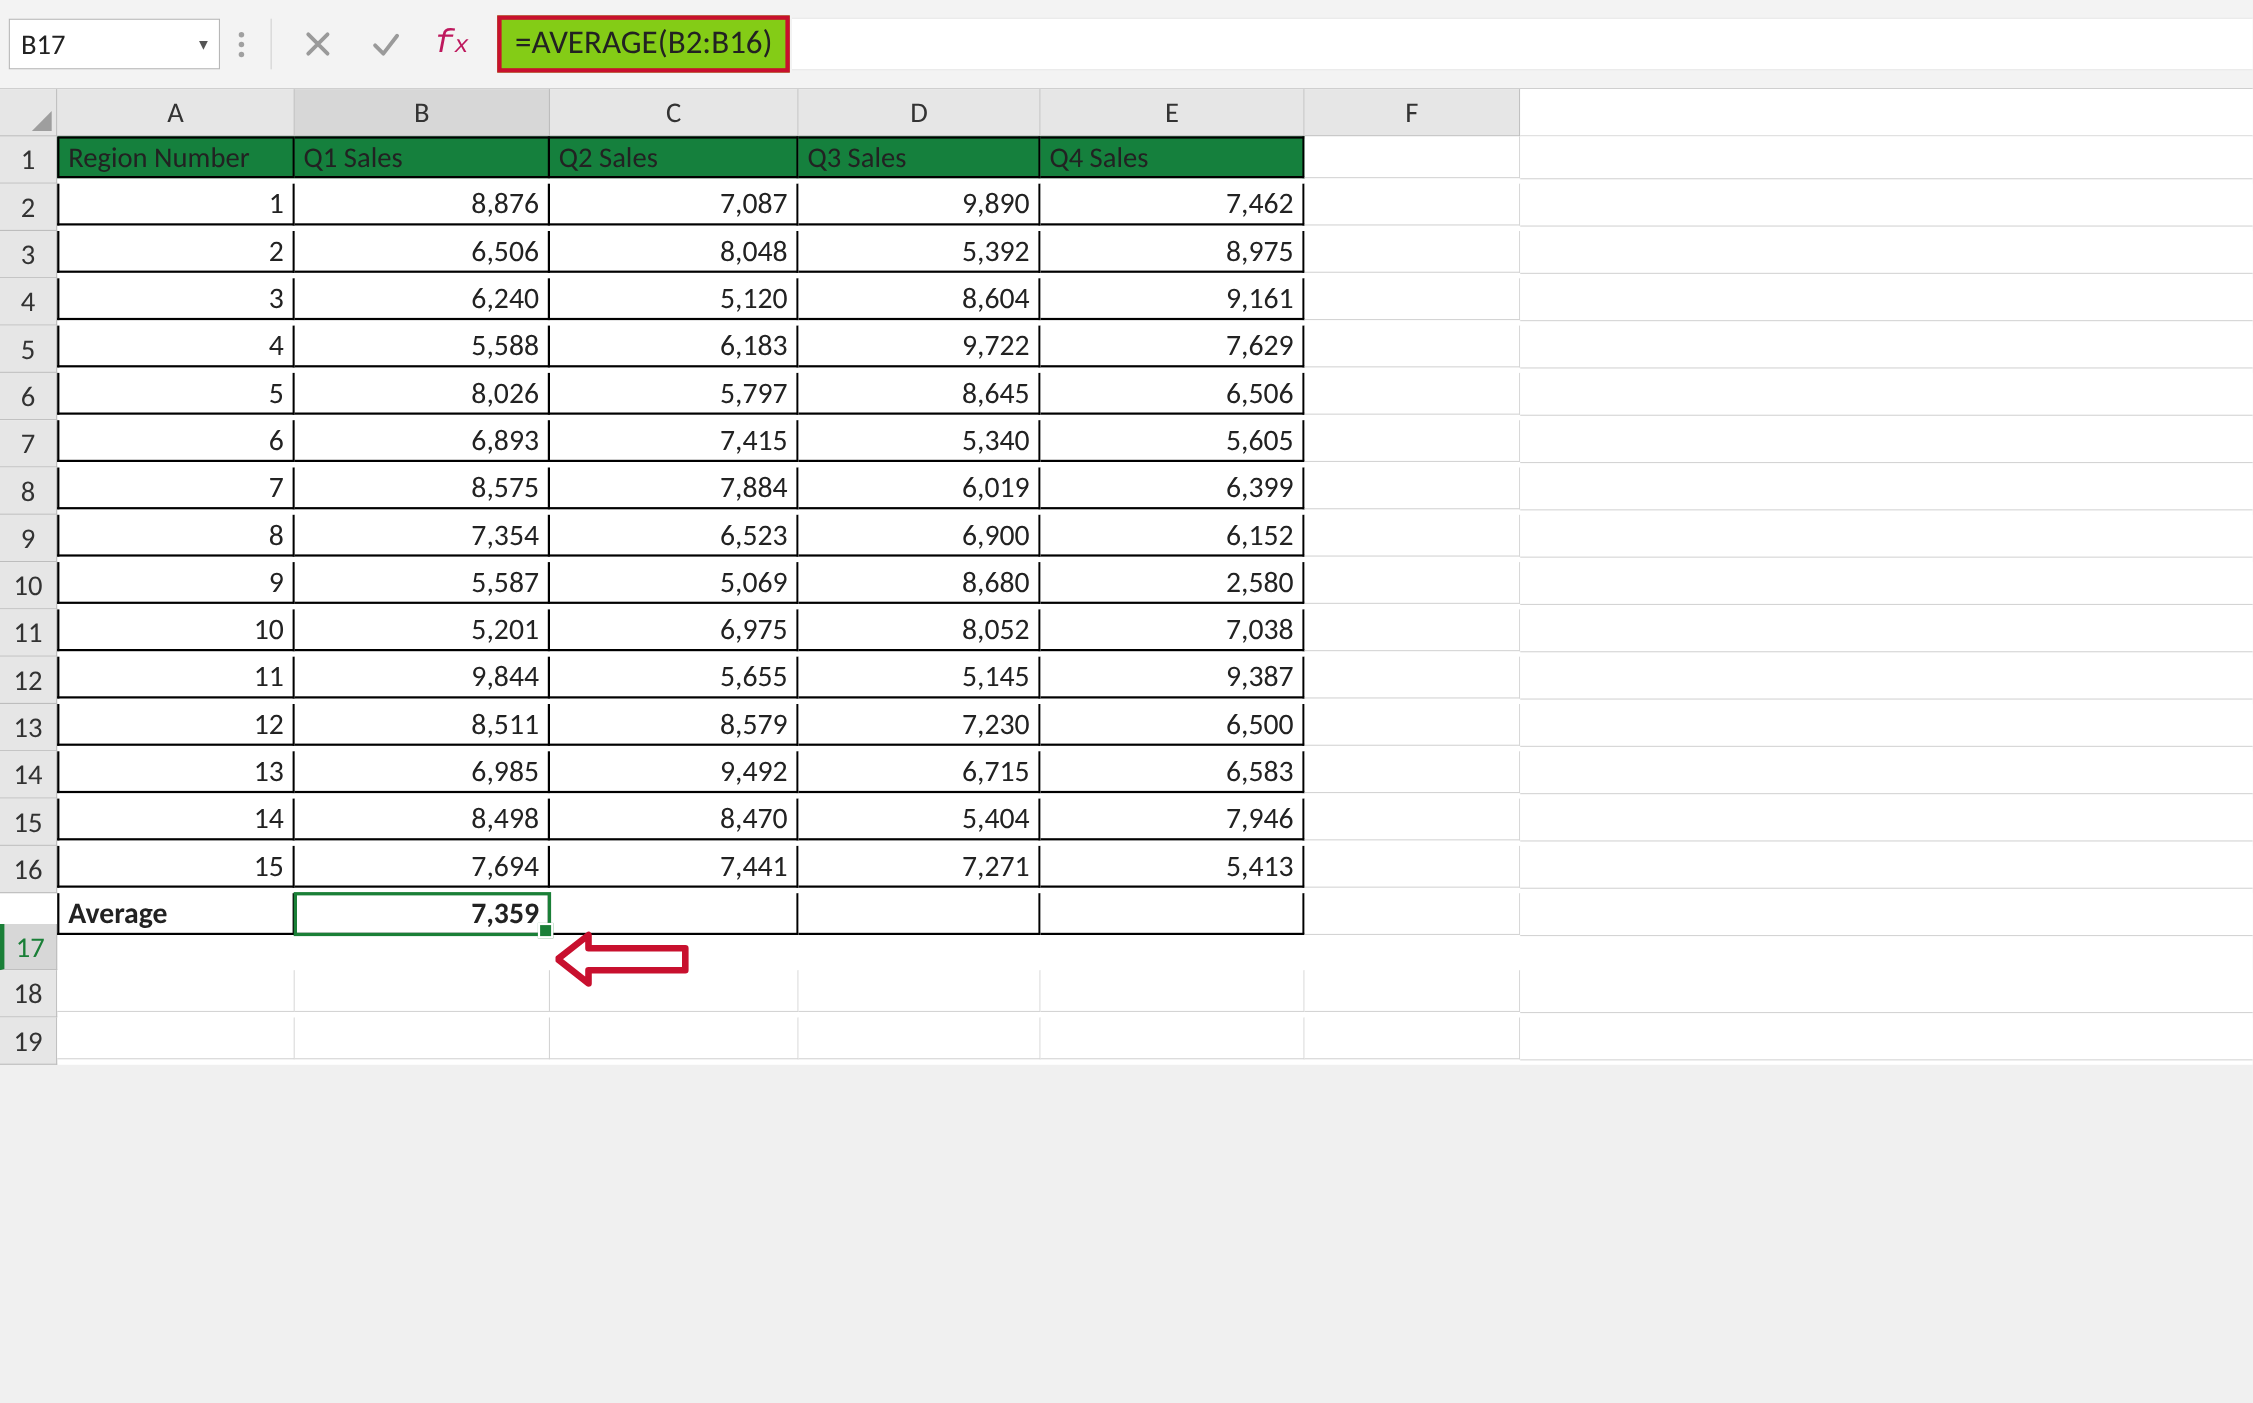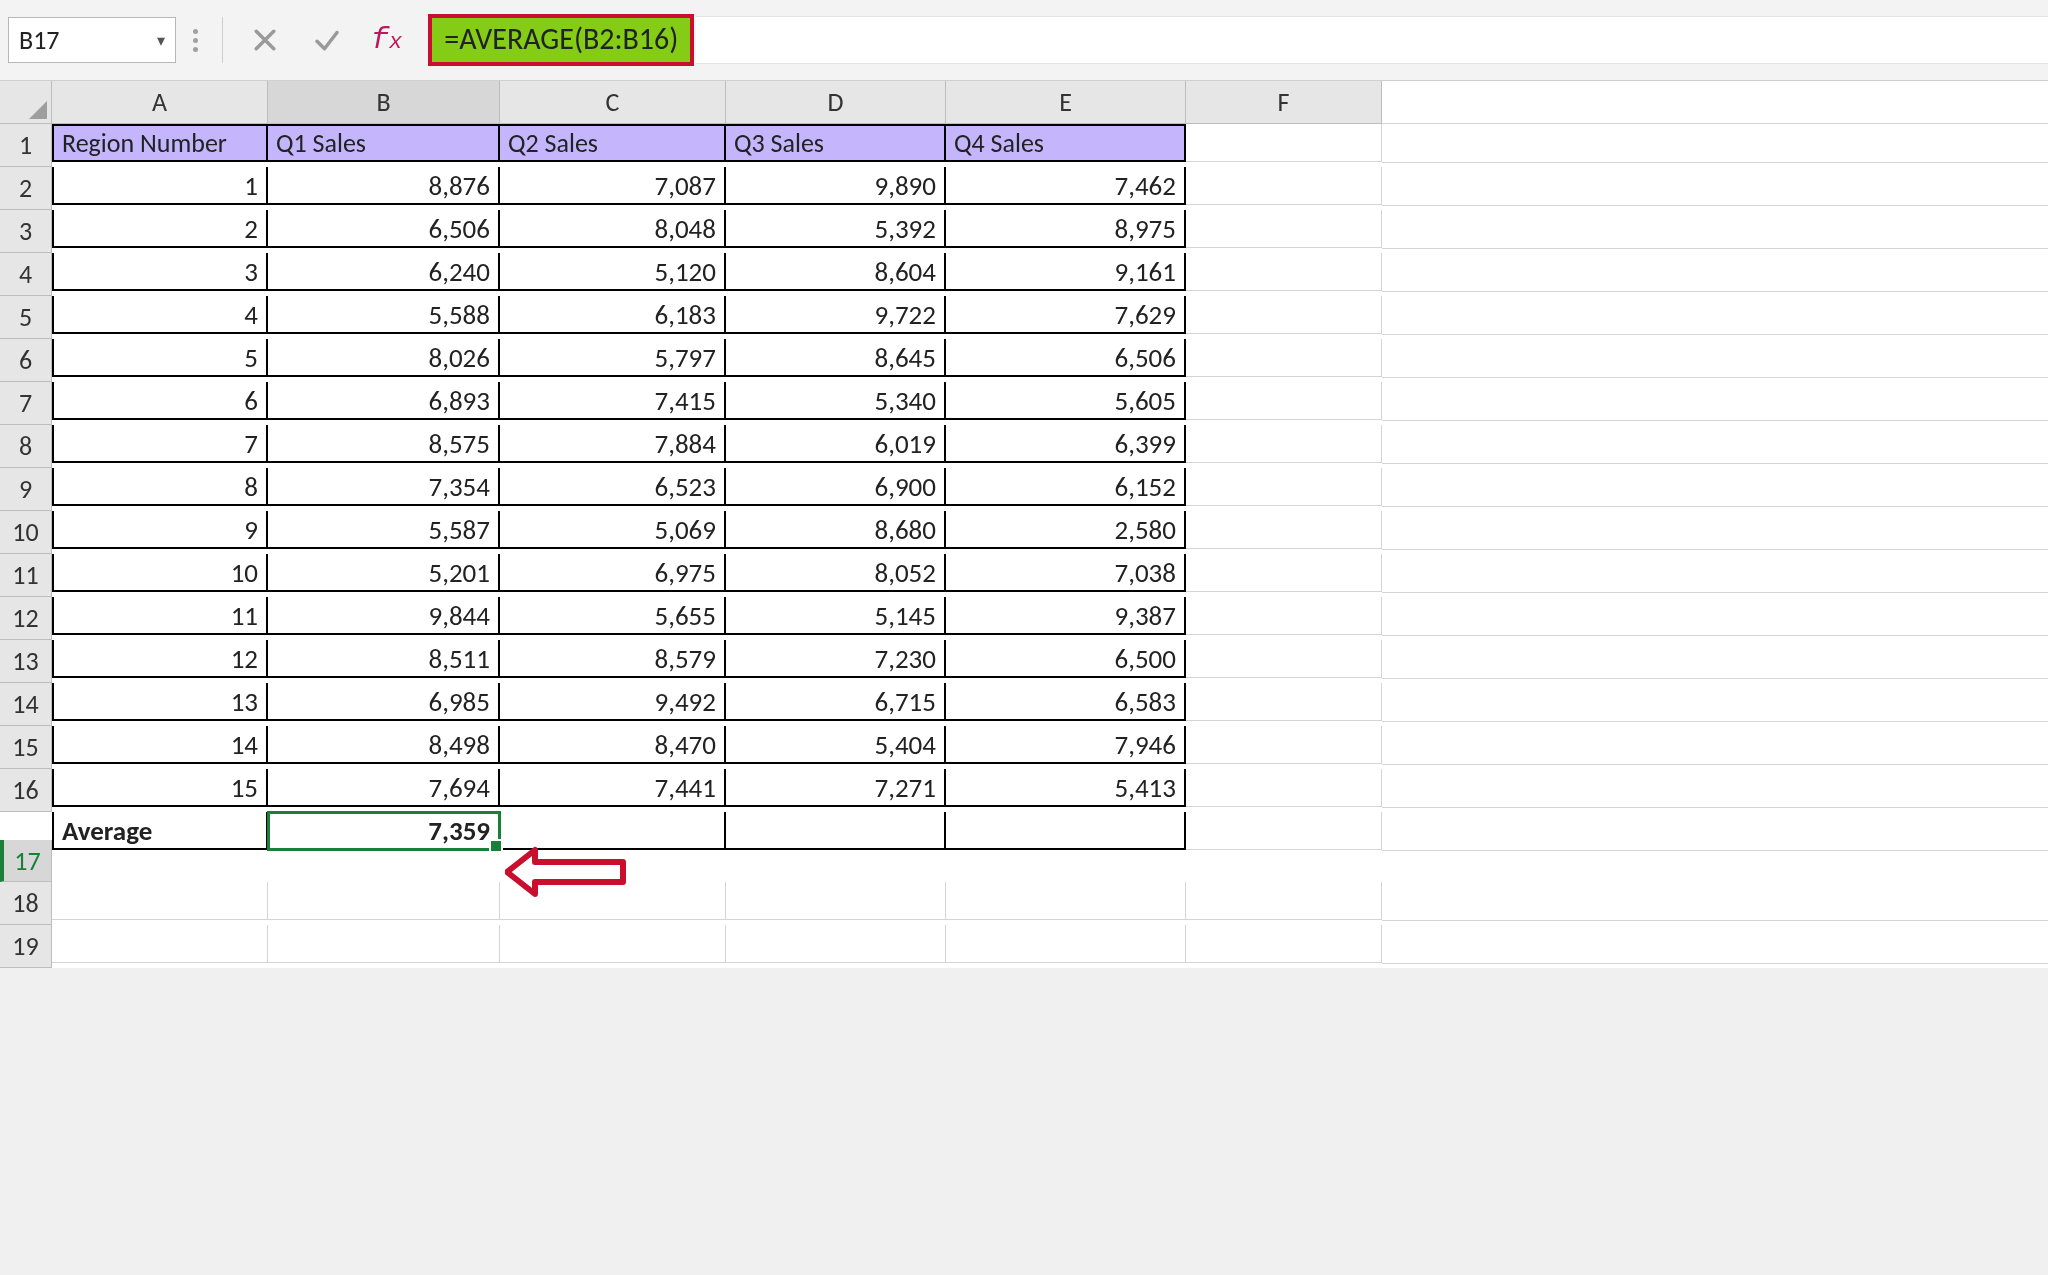--- a/index.html
+++ b/index.html
@@ -18,21 +18,21 @@
   .formula-bar {
     display: flex;
     align-items: center;
     height: 80px;
     background: #f3f3f3;
     border-bottom: 1px solid #cfcfcf;
     padding-left: 8px;
     gap: 6px;
   }
   .name-box {
-    width: 168px;
+    width: 192px;
     height: 46px;
     background: #fff;
     border: 1px solid #b7b7b7;
     display: flex;
     align-items: center;
     padding: 4px 10px;
     font-size: 26px;
     color: #222;
     box-sizing: border-box;
     justify-content: space-between;
@@ -154,21 +154,21 @@
   }
   .cell.left  { justify-content: flex-start; }
   .cell.right { justify-content: flex-end; }
 
   
   .tb  { border-right: 2.5px solid #000; border-bottom: 2.5px solid #000; }
   .tb-top    { border-top: 2.5px solid #000; }
   .tb-left   { border-left: 2.5px solid #000; }
 
   .thead {
-    background: #c4b5fd;
+    background: #15803d;
     font-size: 26px;
   }
   .bold { font-weight: 700; }
 
   
   .sel-cell {
     outline: 3px solid #1a7f37;
     outline-offset: -2px;
     position: relative;
   }

